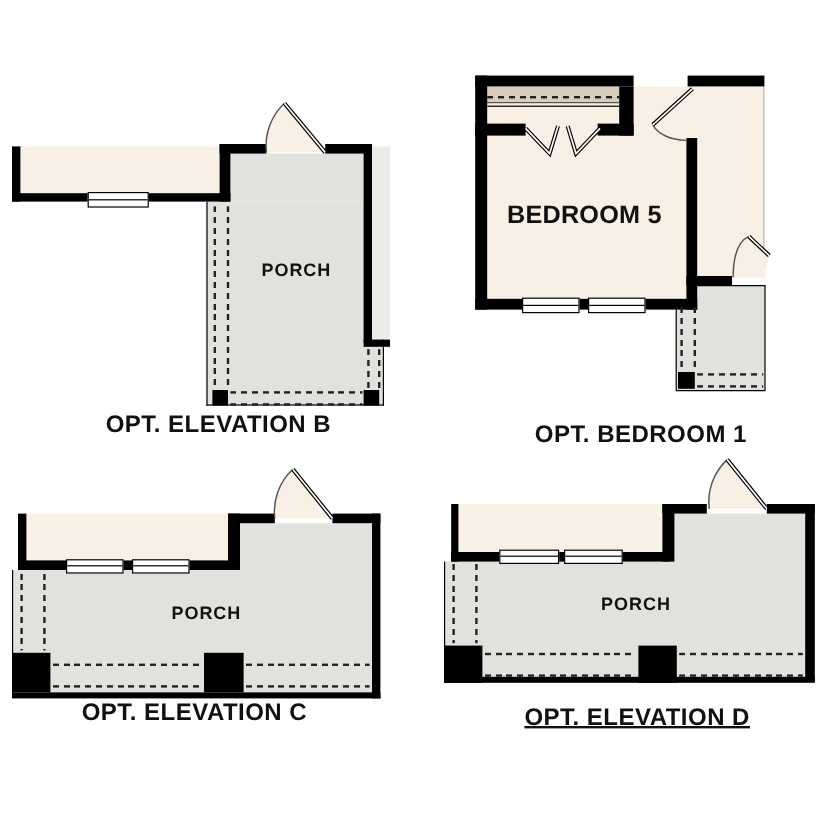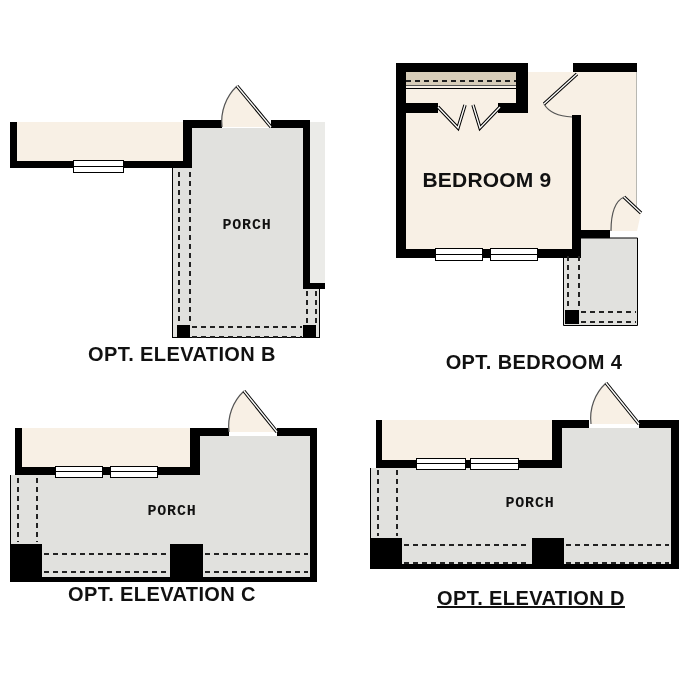--- a/index.html
+++ b/index.html
@@ -15,21 +15,21 @@
   .wall{position:absolute;background:var(--wall,#000);}
   .thinline{position:absolute;background:#000;}
   .slab{position:absolute;background:var(--porch-gray,#e1e1de);border:1px solid #000;border-top:none;box-sizing:border-box;}
   .window{position:absolute;background:#fff;border:1px solid #000;box-sizing:border-box;}
   .window::after{content:"";position:absolute;left:0;right:0;top:42%;border-top:1px solid #000;}
   .post{position:absolute;background:var(--wall,#000);}
   .dash-h{position:absolute;height:1.6px;background:repeating-linear-gradient(90deg,var(--line,#222) 0 5px,transparent 5px 9px);}
   .dash-v{position:absolute;width:1.6px;background:repeating-linear-gradient(180deg,var(--line,#222) 0 5px,transparent 5px 9px);}
   .label{position:absolute;font-weight:bold;color:var(--label,#111);text-align:center;white-space:nowrap;}
   .caption{font-size:20px;letter-spacing:0.4px;}
-  .room-label{font-size:15px;letter-spacing:0.8px;font-family:Liberation Mono, monospace;}
+  .room-label{font-size:15px;letter-spacing:0.8px;}
   .bedroom-label{font-size:21px;letter-spacing:0.2px;}
   svg.overlay{position:absolute;left:0;top:0;pointer-events:none;}
   .fan{fill:var(--interior-cream,#f8f0e5);stroke:none;}
   .arc{fill:none;stroke:#555;stroke-width:1.2;}
   .leaf-outer{stroke:var(--wall,#000);stroke-width:3.4;fill:none;stroke-linecap:butt;}
   .leaf-inner{stroke:#fcfcfa;stroke-width:1.4;fill:none;stroke-linecap:butt;}
   .slab-poly{fill:var(--porch-gray,#e1e1de);stroke:#000;stroke-width:1;}
   .hall-edge{border-right:1px solid #b8b8b2;box-sizing:border-box;}
 </style>
 </head>
@@ -91,22 +91,22 @@
 
     <div class="window" style="left:435px;top:248px;width:48px;height:13px;"></div>
     <div class="window" style="left:490px;top:248px;width:48px;height:13px;"></div>
 
     <div class="post" style="left:565px;top:310px;width:14px;height:14px;"></div>
     <div class="dash-v" style="left:567px;top:256px;height:52px;"></div>
     <div class="dash-v" style="left:578px;top:256px;height:52px;"></div>
     <div class="dash-h" style="left:581px;top:311px;width:55px;"></div>
     <div class="dash-h" style="left:581px;top:321px;width:55px;"></div>
 
-    <div class="label bedroom-label" style="left:387px;top:168px;width:200px;">BEDROOM 9</div>
-    <div class="label caption" style="left:384px;top:351px;width:300px;">OPT. BEDROOM 4</div>
+    <div class="label bedroom-label" style="left:387px;top:168px;width:200px;">BEDROOM 5</div>
+    <div class="label caption" style="left:384px;top:351px;width:300px;">OPT. BEDROOM 1</div>
   </div>
 
   <div>
     <div class="fill cream" style="left:22px;top:428px;width:168px;height:39px;"></div>
     <div class="fill gray" style="left:196px;top:436px;width:114px;height:39px;"></div>
     <div class="fill gray" style="left:10px;top:475px;width:300px;height:103px;border-left:1px solid #000;box-sizing:border-box;"></div>
 
     <div class="wall" style="left:15px;top:428px;width:7px;height:47px;"></div>
     <div class="wall" style="left:15px;top:467px;width:181px;height:8px;"></div>
     <div class="wall" style="left:190px;top:428px;width:10px;height:47px;"></div>

